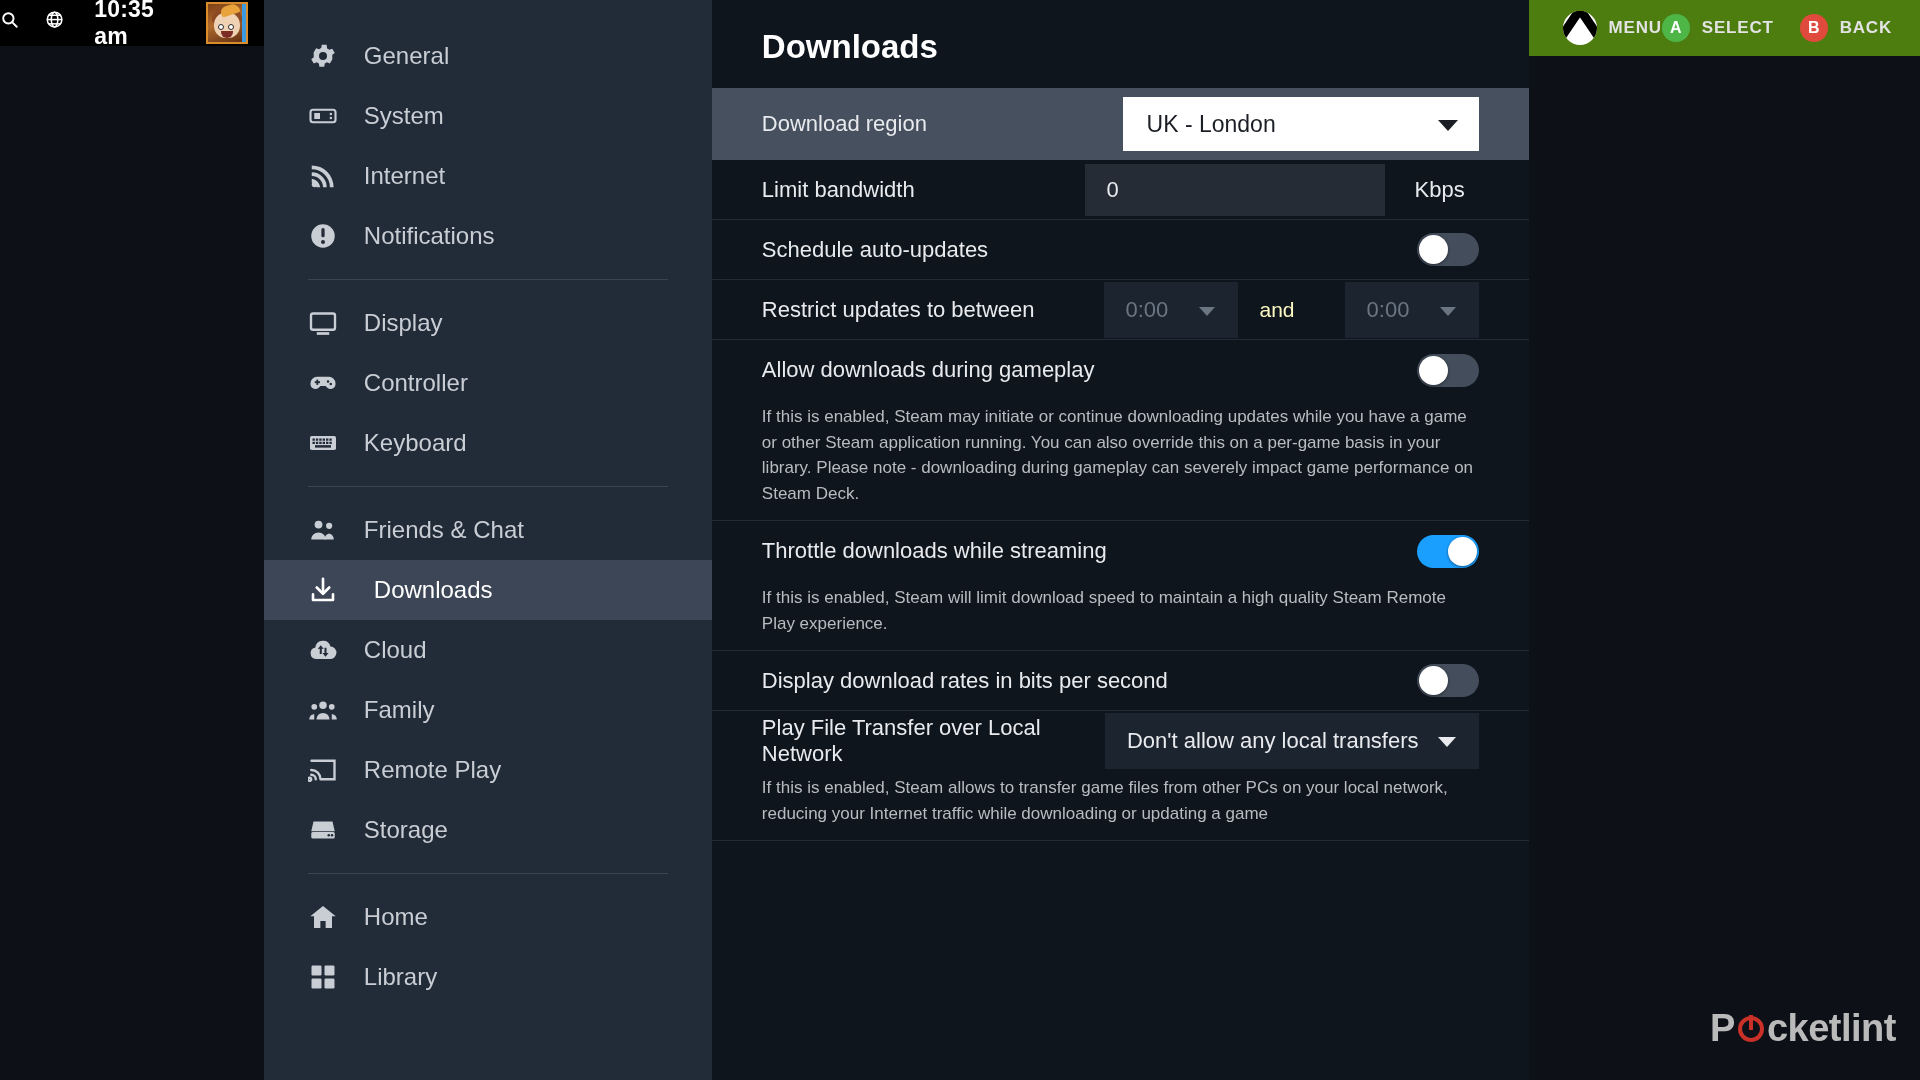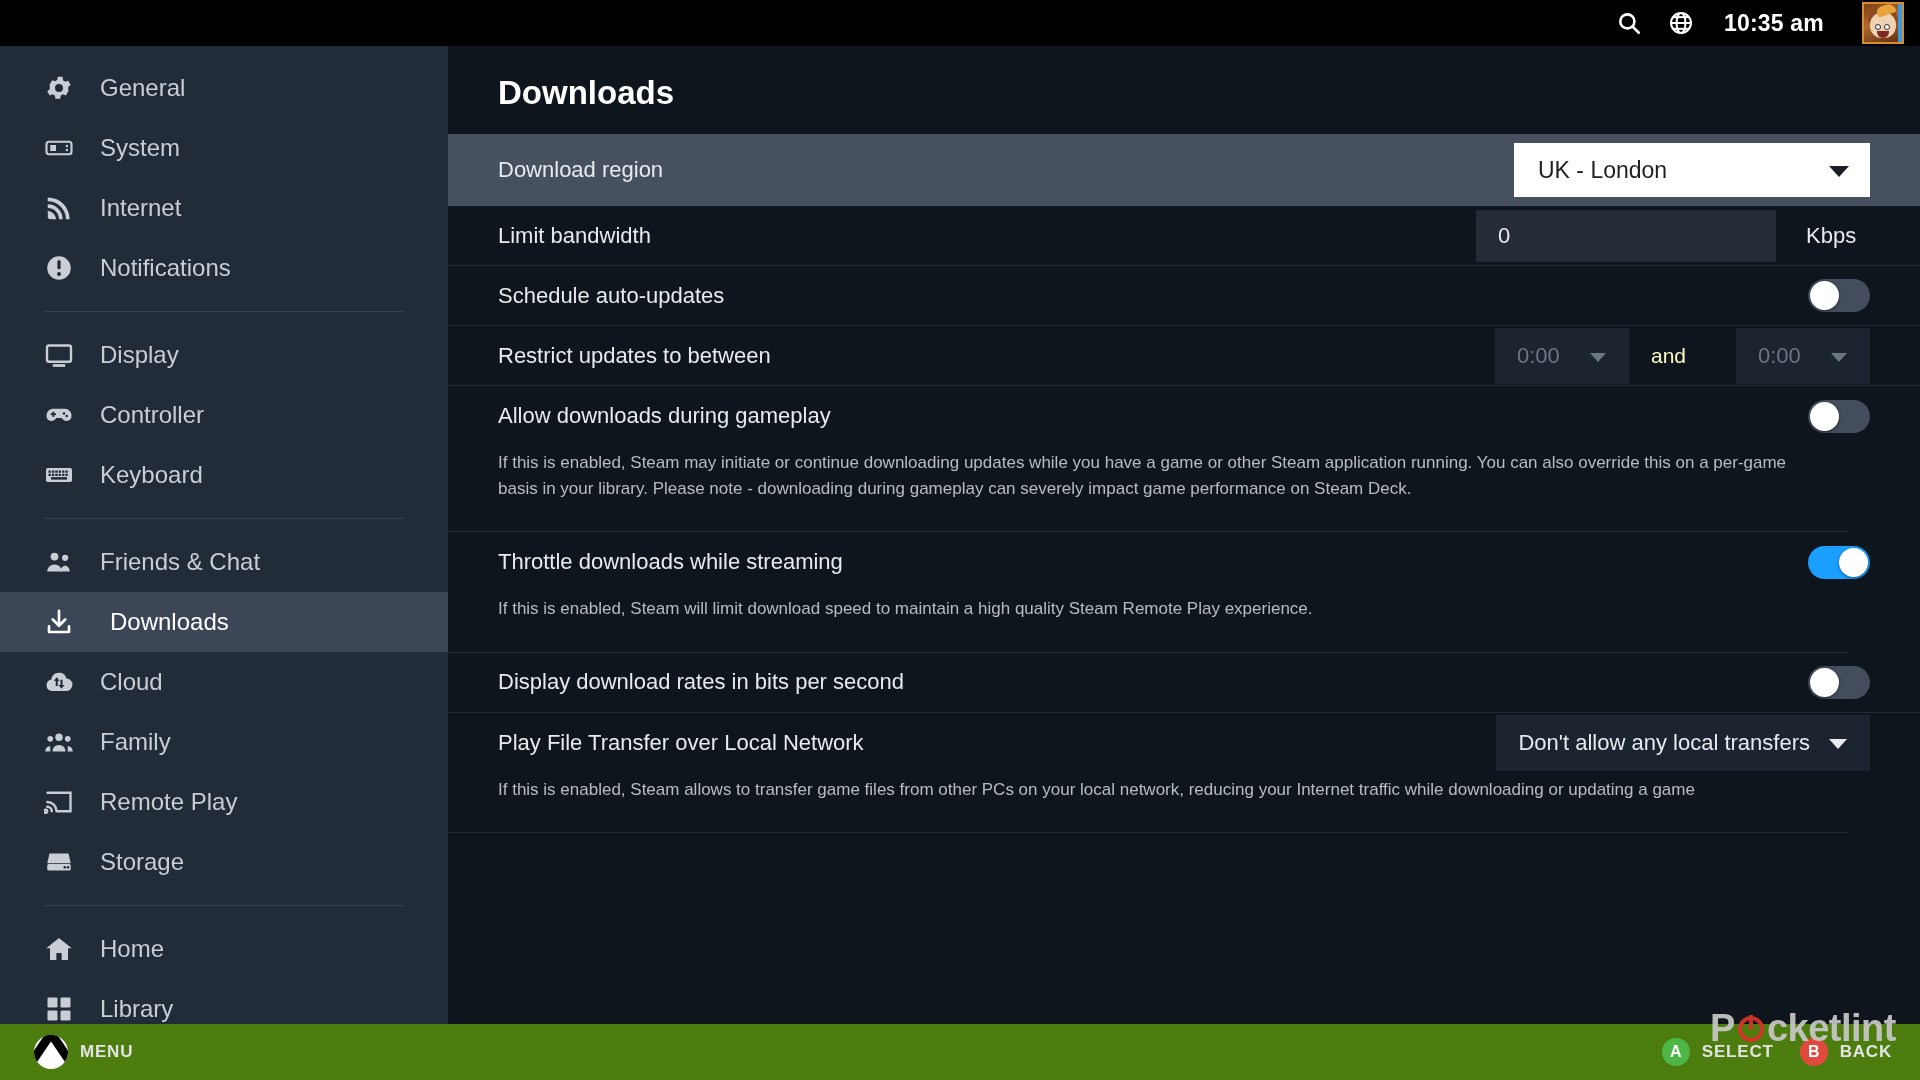--- a/index.html
+++ b/index.html
@@ -7,21 +7,21 @@
     width: 1920px; height: 1080px;
     background: #000;
     font-family: "Liberation Sans", sans-serif;
     overflow: hidden;
   }
   #app {
     position: relative;
     width: 1920px; height: 1080px;
     background: #0d1117;
     display: flex;
-    flex-direction: column;
+    flex-direction: row;
   }
 
   
   .topbar {
     height: 46px;
     background: #000000;
     display: flex;
     align-items: center;
     justify-content: flex-end;
     padding-right: 16px;
@@ -86,21 +86,21 @@
   }
 
   
   .body-wrap { flex: 1; display: flex; min-height: 0; }
 
   
   .sidebar {
     width: 448px;
     flex: 0 0 448px;
     background: #222b38;
-    padding-top: 12px;
+    padding-top: 26px;
     overflow: hidden;
   }
   .nav-item {
     height: 60px;
     display: flex;
     align-items: center;
     padding-left: 44px;
     gap: 26px;
     color: #c9cdd4;
     font-size: 24px;
@@ -149,21 +149,21 @@
   .row.highlight { background: #46505f; border-bottom: none; min-height: 72px; }
   .row .label {
     color: #e8eaed;
     font-size: 22px;
     flex: 1;
   }
   .desc {
     color: #b8bcc2;
     font-size: 17px;
     line-height: 1.5;
-    padding: 4px 50px 30px 50px;
+    padding: 4px 50px 14px 50px;
     border-bottom: 1px solid #232c36;
     max-width: 1400px;
   }
 
   
   .dd-white {
     background: #ffffff;
     color: #1b1f25;
     height: 54px;
     min-width: 356px;

